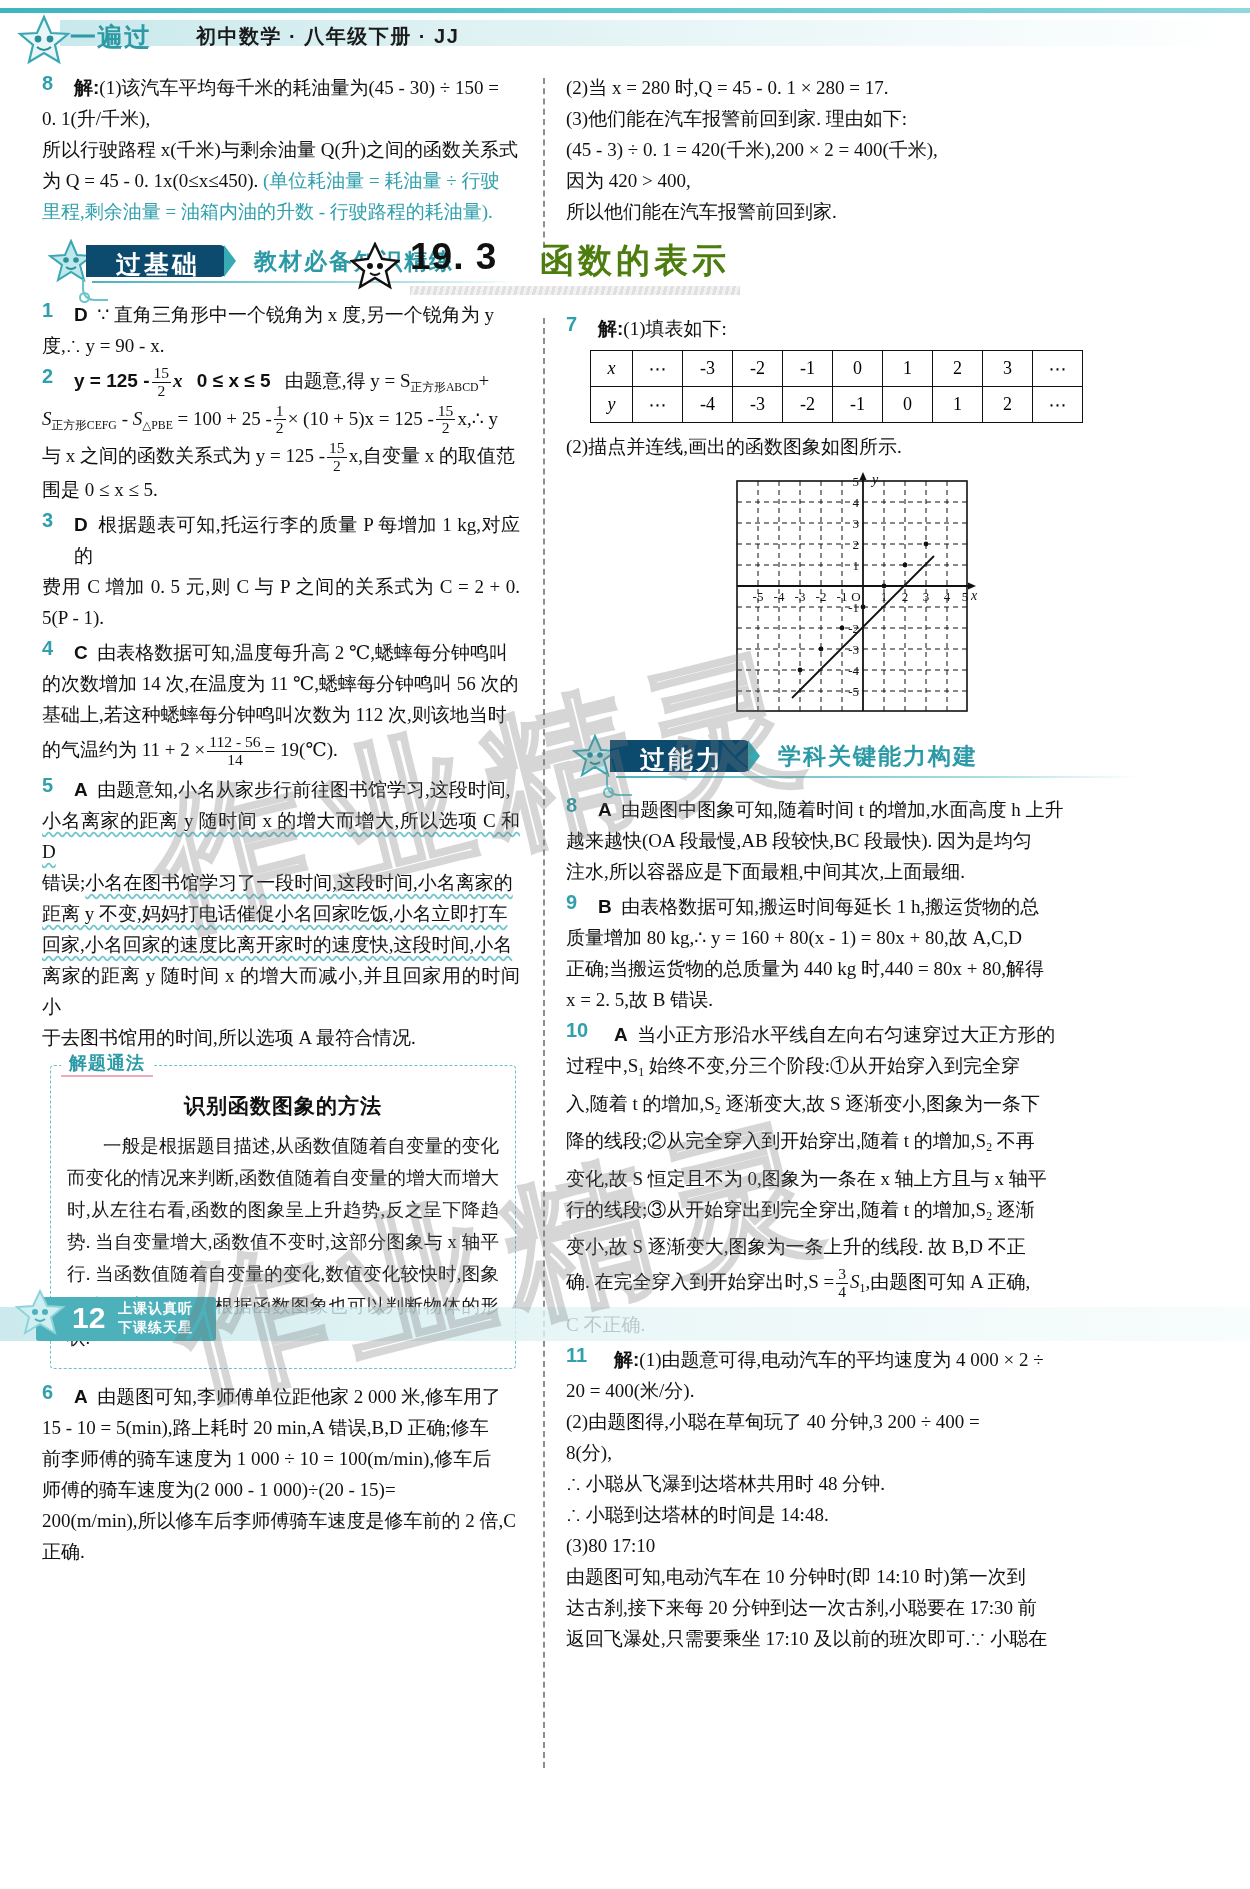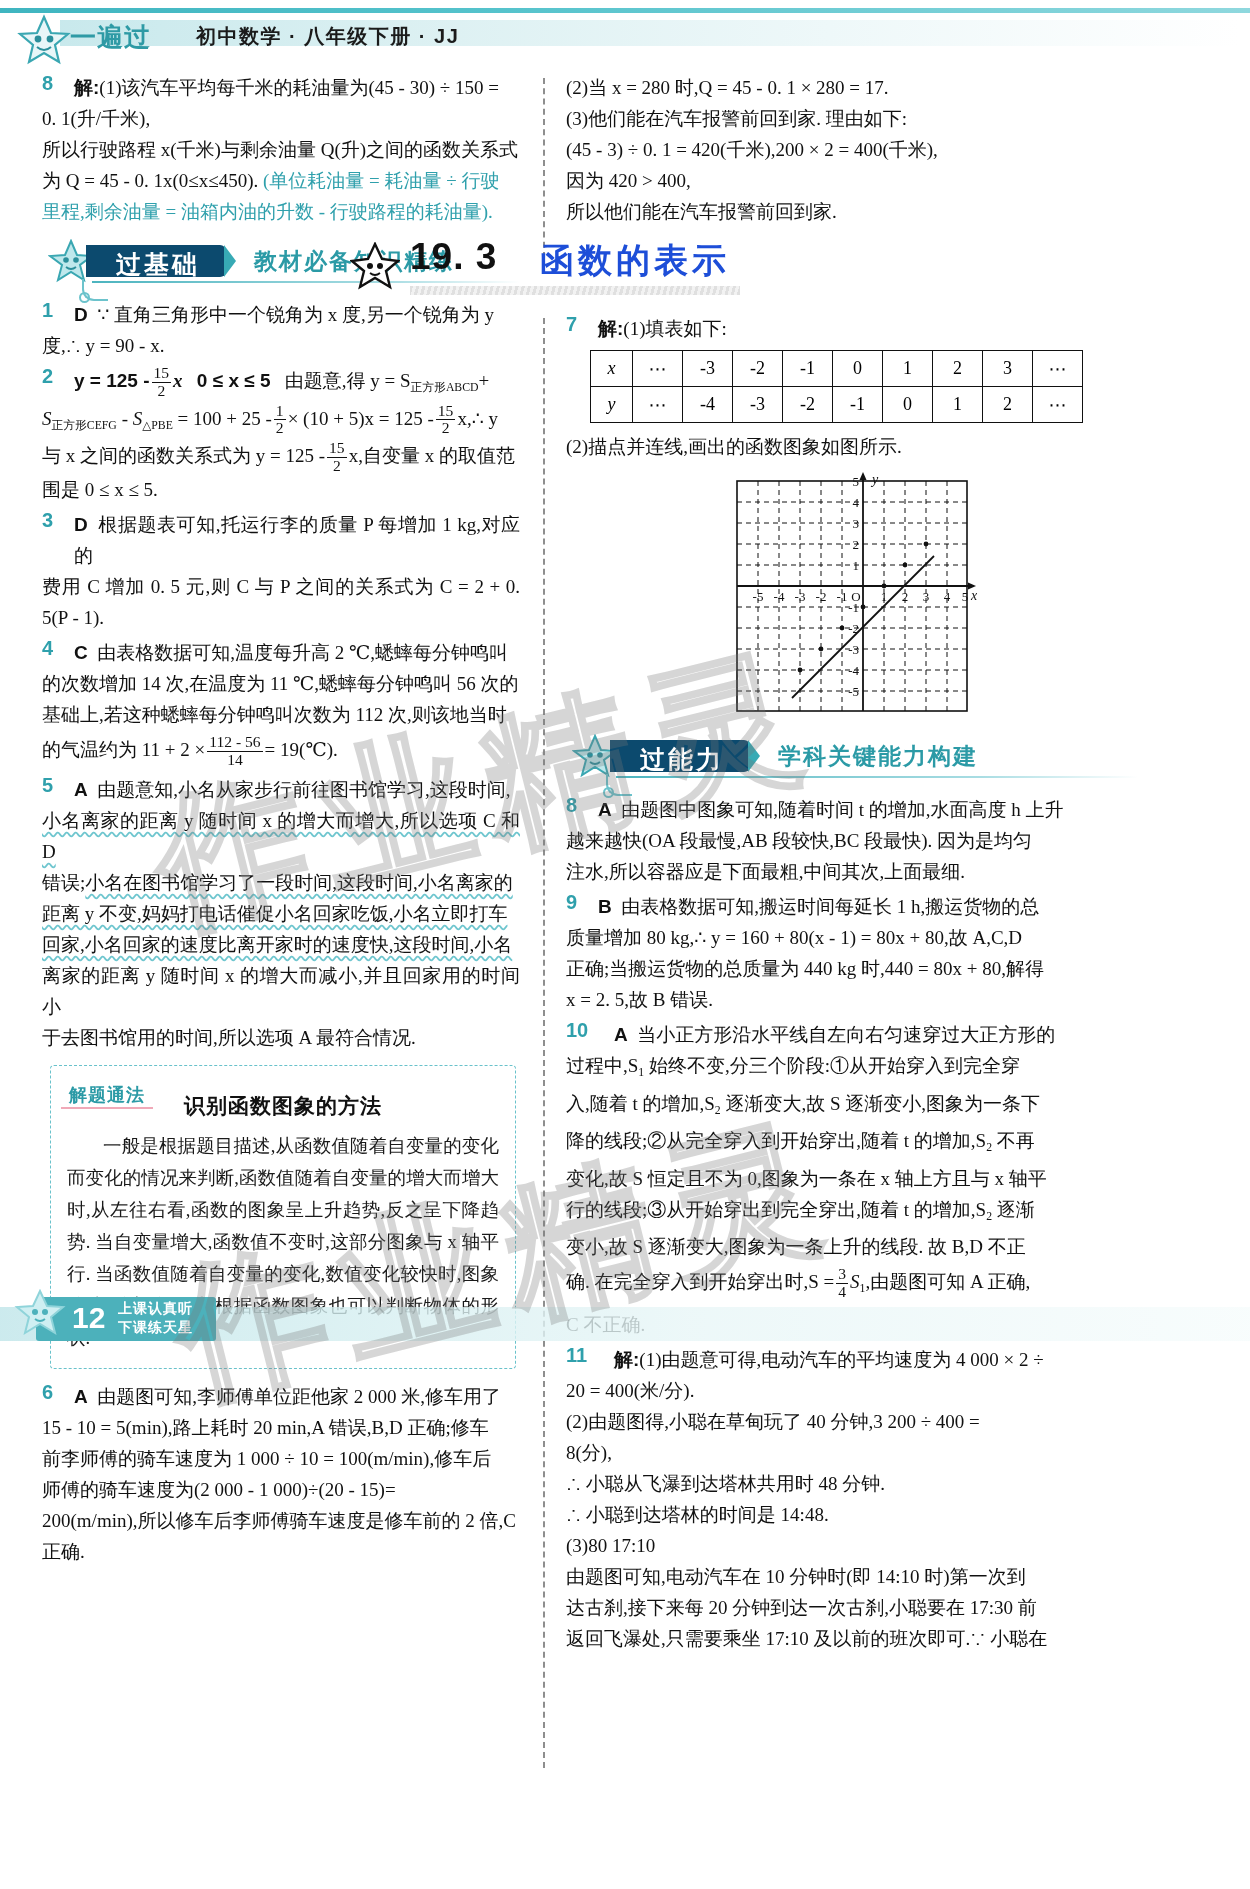--- a/index.html
+++ b/index.html
@@ -138,21 +138,21 @@
   }
   .chapter-star { position: absolute; left: 0; top: 6px; width: 50px; height: 48px; }
   .chapter-no {
     position: absolute; left: 60px; top: 0;
     font-family: Liberation Sans, sans-serif;
     font-size: 37px; font-weight: bold; color: #111; letter-spacing: 1px;
   }
   .chapter-name {
     position: absolute; left: 190px; top: 2px;
     font-family: "Liberation Sans", sans-serif;
-    font-size: 34px; font-weight: bold; color: #1d4ed8; letter-spacing: 4px;
+    font-size: 34px; font-weight: bold; color: #4d7c0f; letter-spacing: 4px;
   }
   .chapter-shadow{
     position:absolute; left:60px; top:50px; width:330px; height:9px;
     background: repeating-linear-gradient(105deg,#d8d8d8 0 3px, #efefef 3px 6px);
     opacity:.8;
   }
 
   
   table.fx {
     border-collapse: collapse; margin: 6px 0 8px 24px;
@@ -173,21 +173,20 @@
     position: relative; margin: 12px 0 12px 8px; width: 466px;
     border: 1.6px dashed #69c2cb; border-radius: 4px;
     padding: 26px 16px 14px 16px; background: #fff;
   }
   .tip-tag {
     position: absolute; left: 10px; top: -15px;
     background: #fff; padding: 0 8px;
     font-family:"Liberation Sans",sans-serif; font-size: 18px;
     font-weight: bold; color: #2b9aa6; letter-spacing: 1px;
     border-bottom: 2px solid #f0a9b8;
-    margin-top: 32px;
   }
   .tip-title {
     text-align: center; font-family:"Liberation Sans",sans-serif;
     font-size: 21px; font-weight: bold; color: #111; letter-spacing: 1px;
     margin-bottom: 10px;
   }
   .tip-body {
     font-family: "Liberation Serif", serif;
     font-size: 18.5px; line-height: 32px; color: #1a1a1a;
     text-align: justify; text-indent: 36px;

